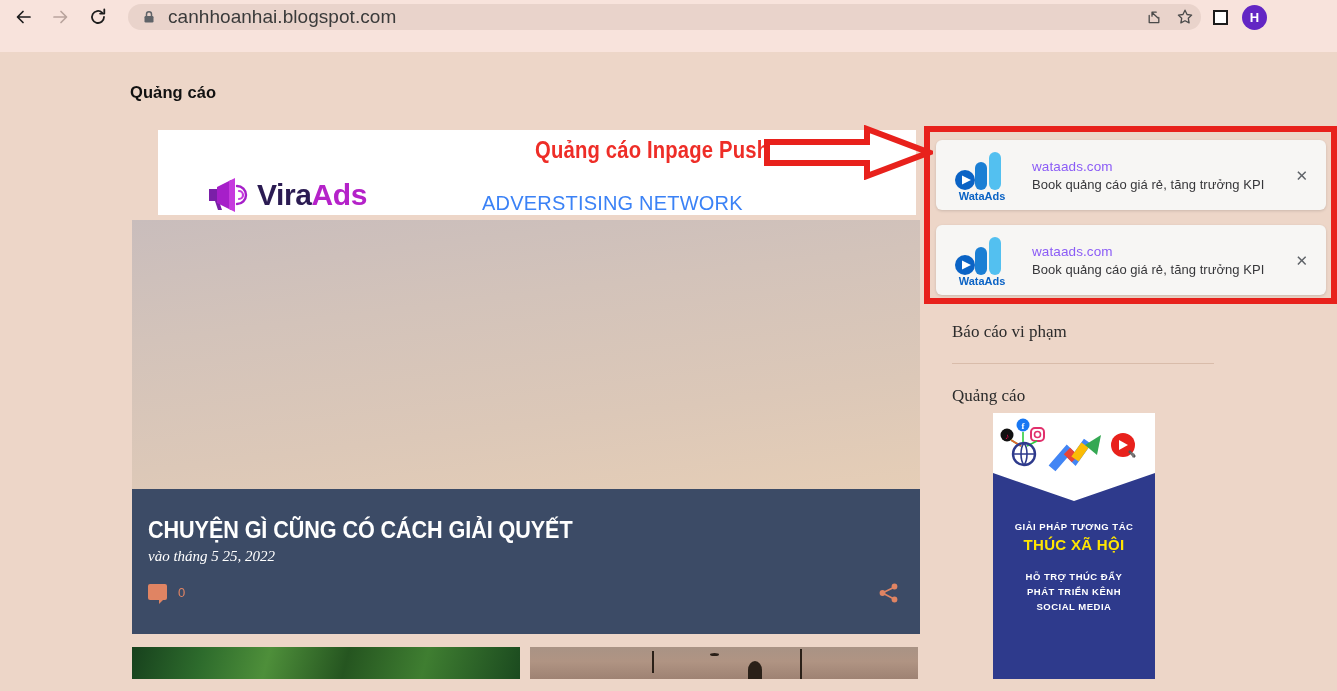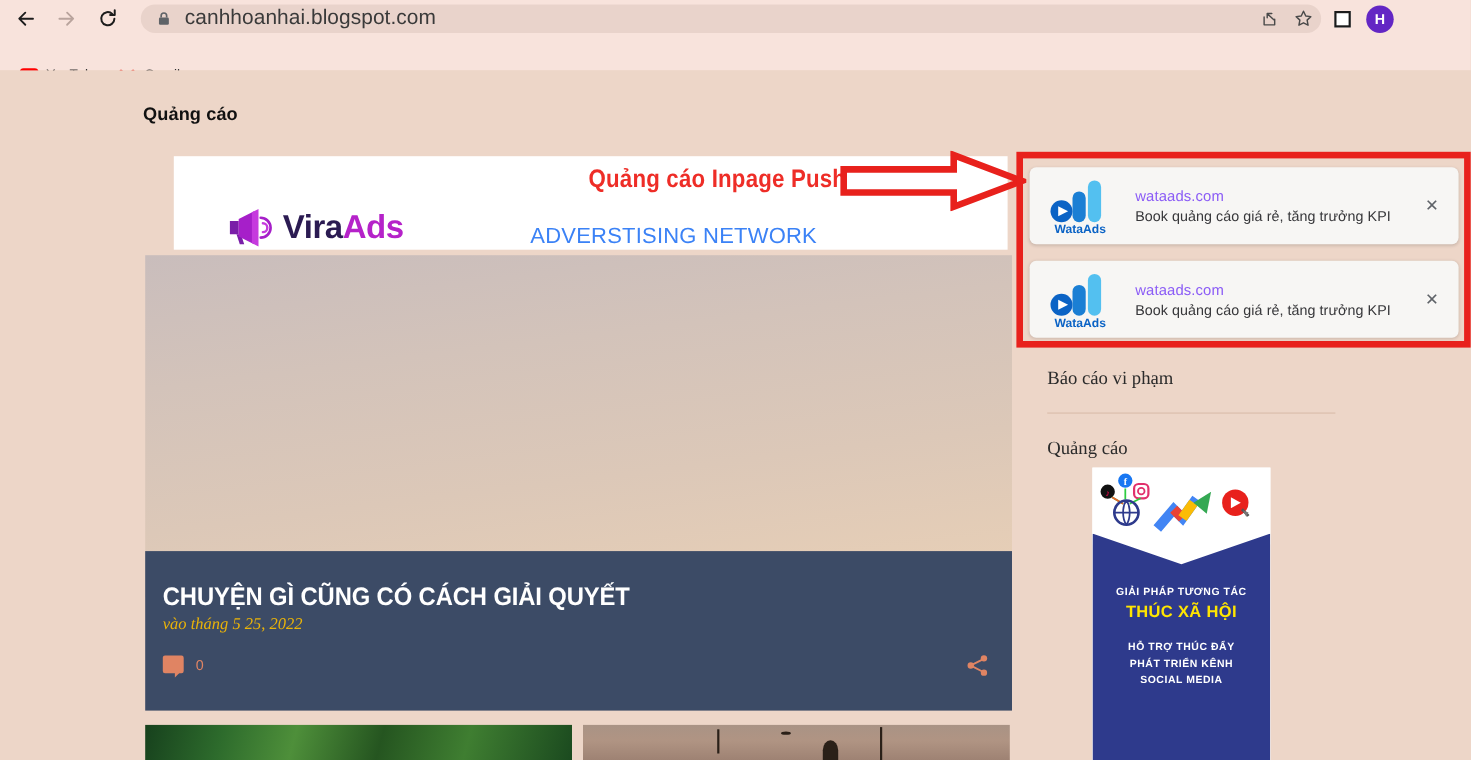--- a/index.html
+++ b/index.html
@@ -85,21 +85,21 @@
   #yt-ico::after {
     content: ""; position: absolute; left: 6px; top: 3px;
     border-left: 5px solid #fff;
     border-top: 3px solid transparent;
     border-bottom: 3px solid transparent;
   }
   #gm-ico { width: 17px; height: 13px; }
 
   
   #page {
-    position: absolute; left: 0; top: 64px;
+    position: absolute; left: 0; top: 52px;
     width: 1337px; height: 627px;
     background: #EDD6C8;
   }
 
   
   #content-col {
     position: absolute; left: 130px; top: 0px;
     width: 790px;
   }
   #ad-heading {
@@ -146,21 +146,21 @@
   #post-title {
     position: absolute; left: 16px; top: 28px;
     font-family: "Liberation Sans Narrow", "Liberation Sans", sans-serif;
     font-size: 23px; font-weight: bold; color: #FFFFFF;
     letter-spacing: -.1px; white-space: nowrap;
     transform: scaleX(.94); transform-origin: left center;
   }
   #post-date {
     position: absolute; left: 16px; top: 59px;
     font-family: "Liberation Serif", serif;
-    font-style: italic; font-size: 15px; color: #eab308;
+    font-style: italic; font-size: 15px; color: #ffffff;
   }
   #post-meta {
     position: absolute; left: 16px; top: 95px;
     display: flex; align-items: center; gap: 11px;
   }
   #cmt-bubble {
     width: 19px; height: 16px; background: #E08463;
     border-radius: 2px; position: relative;
   }
   #cmt-bubble::after {

